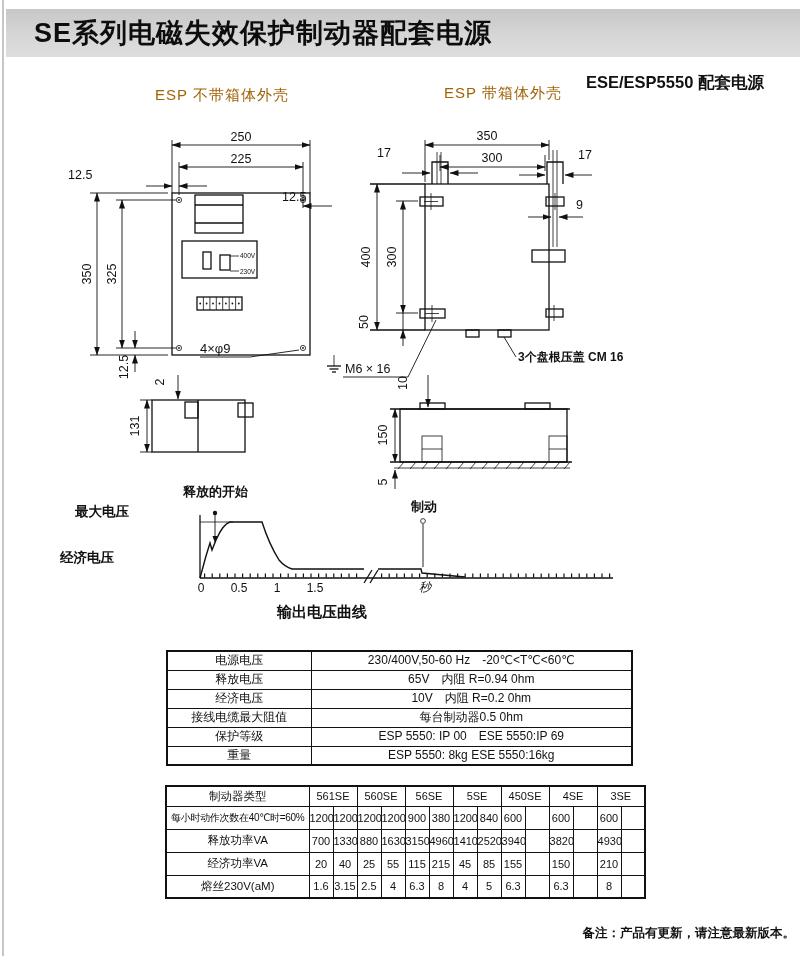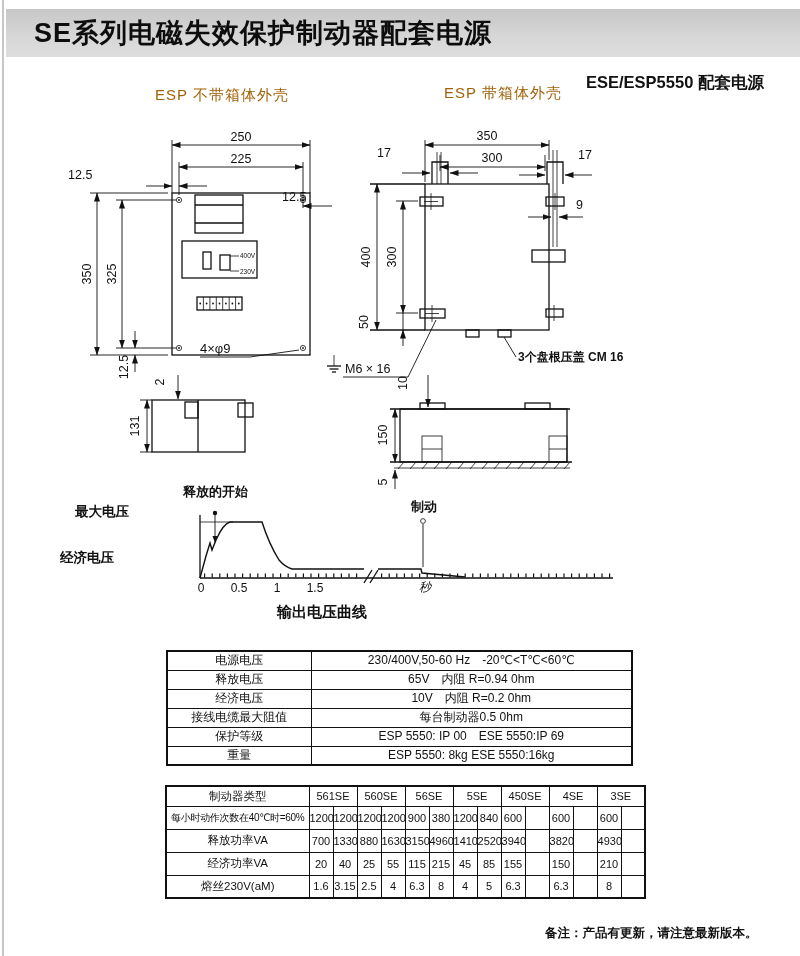--- a/index.html
+++ b/index.html
@@ -29,21 +29,21 @@
   .spec-table { position:absolute; left:166px; top:650px; width:467px; border:2px solid #111; }
   .spec-table td { border:1.5px solid #111; height:19px; text-align:center; font-size:12px;
     padding:0 6px; white-space:nowrap; overflow:hidden; }
   .spec-table td.lbl { width:144px; }
   .model-table { position:absolute; left:165px; top:785px; width:480px; border:2.5px solid #111; }
   .model-table td { border:1px solid #111; height:20px; text-align:center; font-size:11px;
     padding:0; white-space:nowrap; overflow:hidden; }
   .model-table tr[data-name="model-data-row"] td { height:23px; }
   .model-table td.lbl { font-size:11.5px; }
   .model-table td.sm { font-size:10px; letter-spacing:-0.3px; }
-  .footer-note { position:absolute; left:545px; top:925px; width:250px; text-align:left;
+  .footer-note { position:absolute; left:545px; top:925px; width:250px; text-align:right;
     font-size:12.5px; font-weight:bold; white-space:nowrap; }
 </style>
 </head>
 <body>
 
 <div class="page" data-name="datasheet-page">
   <div class="left-edge" data-name="page-edge-line"></div>
 
   <div class="header-bar" data-name="page-header">
     <div class="page-title" data-name="page-title">SE系列电磁失效保护制动器配套电源</div>

